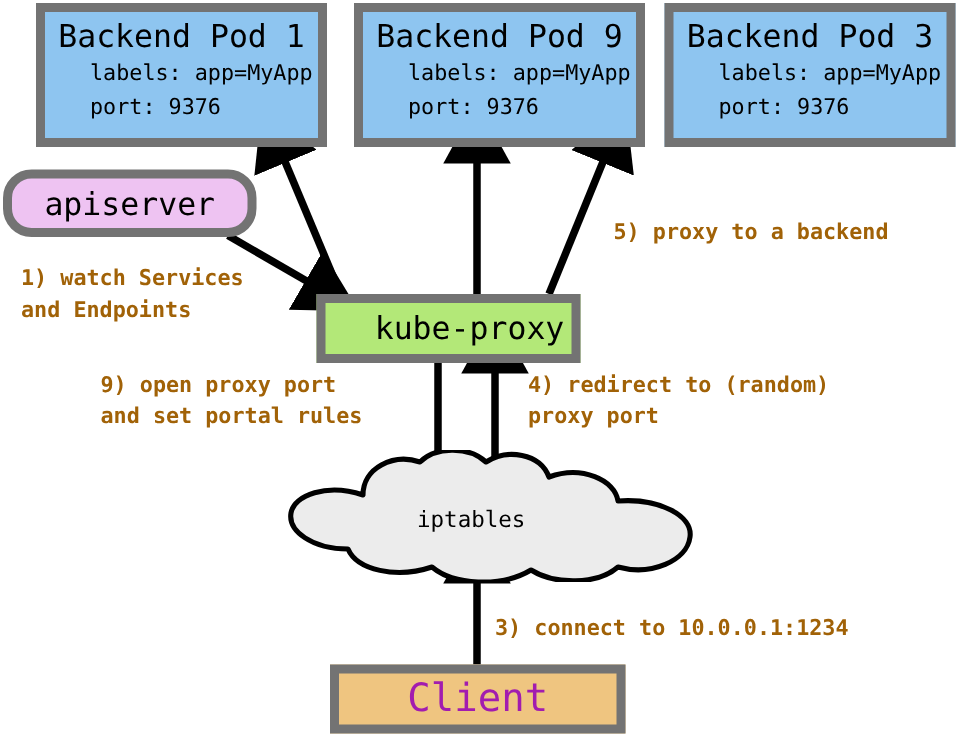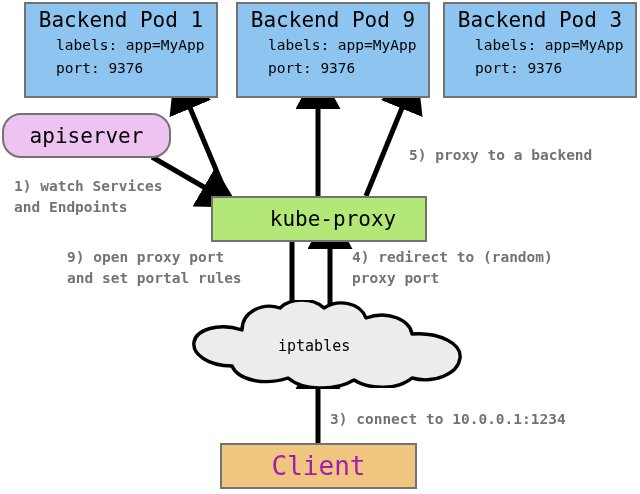--- a/index.html
+++ b/index.html
@@ -21,21 +21,21 @@
     position: absolute;
     left: 0;
     top: 0;
     width: 640px;
     height: 494px;
     pointer-events: none;
   }
   .node {
     position: absolute;
     box-sizing: border-box;
-    border: 2px solid #737373;
+    border: 6px solid #737373;
     z-index: 3;
   }
   .pod {
     background: #8ec5f0;
     padding: 2px 0 0 0;
   }
   .pod-title {
     font-size: 21px;
     color: #000;
     text-align: center;
@@ -91,21 +91,21 @@
     position: absolute;
     font-size: 15px;
     color: #000;
     white-space: nowrap;
     z-index: 4;
   }
   .step {
     position: absolute;
     font-size: 14.5px;
     font-weight: bold;
-    color: #737373;
+    color: #a16207;
     line-height: 21px;
     white-space: nowrap;
     z-index: 4;
   }
 </style>
 </head>
 <body>
 
 <div id="canvas">
 
@@ -164,21 +164,21 @@
   <div class="node pod" style="left:443px; top:2px; width:194px; height:96px;">
     <div class="pod-title">Backend Pod 3</div>
     <div class="pod-line">labels: app=MyApp</div>
     <div class="pod-line">port: 9376</div>
   </div>
 
   <div class="node apiserver" style="left:2px; top:113px; width:169px; height:45px;border-radius:19px;">
     <div class="apiserver-label">apiserver</div>
   </div>
 
-  <div class="node kubeproxy" style="left:211px; top:196px; width:216px; height:46px;padding-left:28px;">
+  <div class="node kubeproxy" style="left:211px; top:196px; width:176px; height:46px;padding-left:28px;">
     <div class="kubeproxy-label">kube-proxy</div>
   </div>
 
   <div class="node client" style="left:220px; top:443px; width:197px; height:46px;">
     <div class="client-label">Client</div>
   </div>
 
   <div class="step" style="left:14px; top:176px;">
     <div>1) watch Services</div>
     <div>and Endpoints</div>

